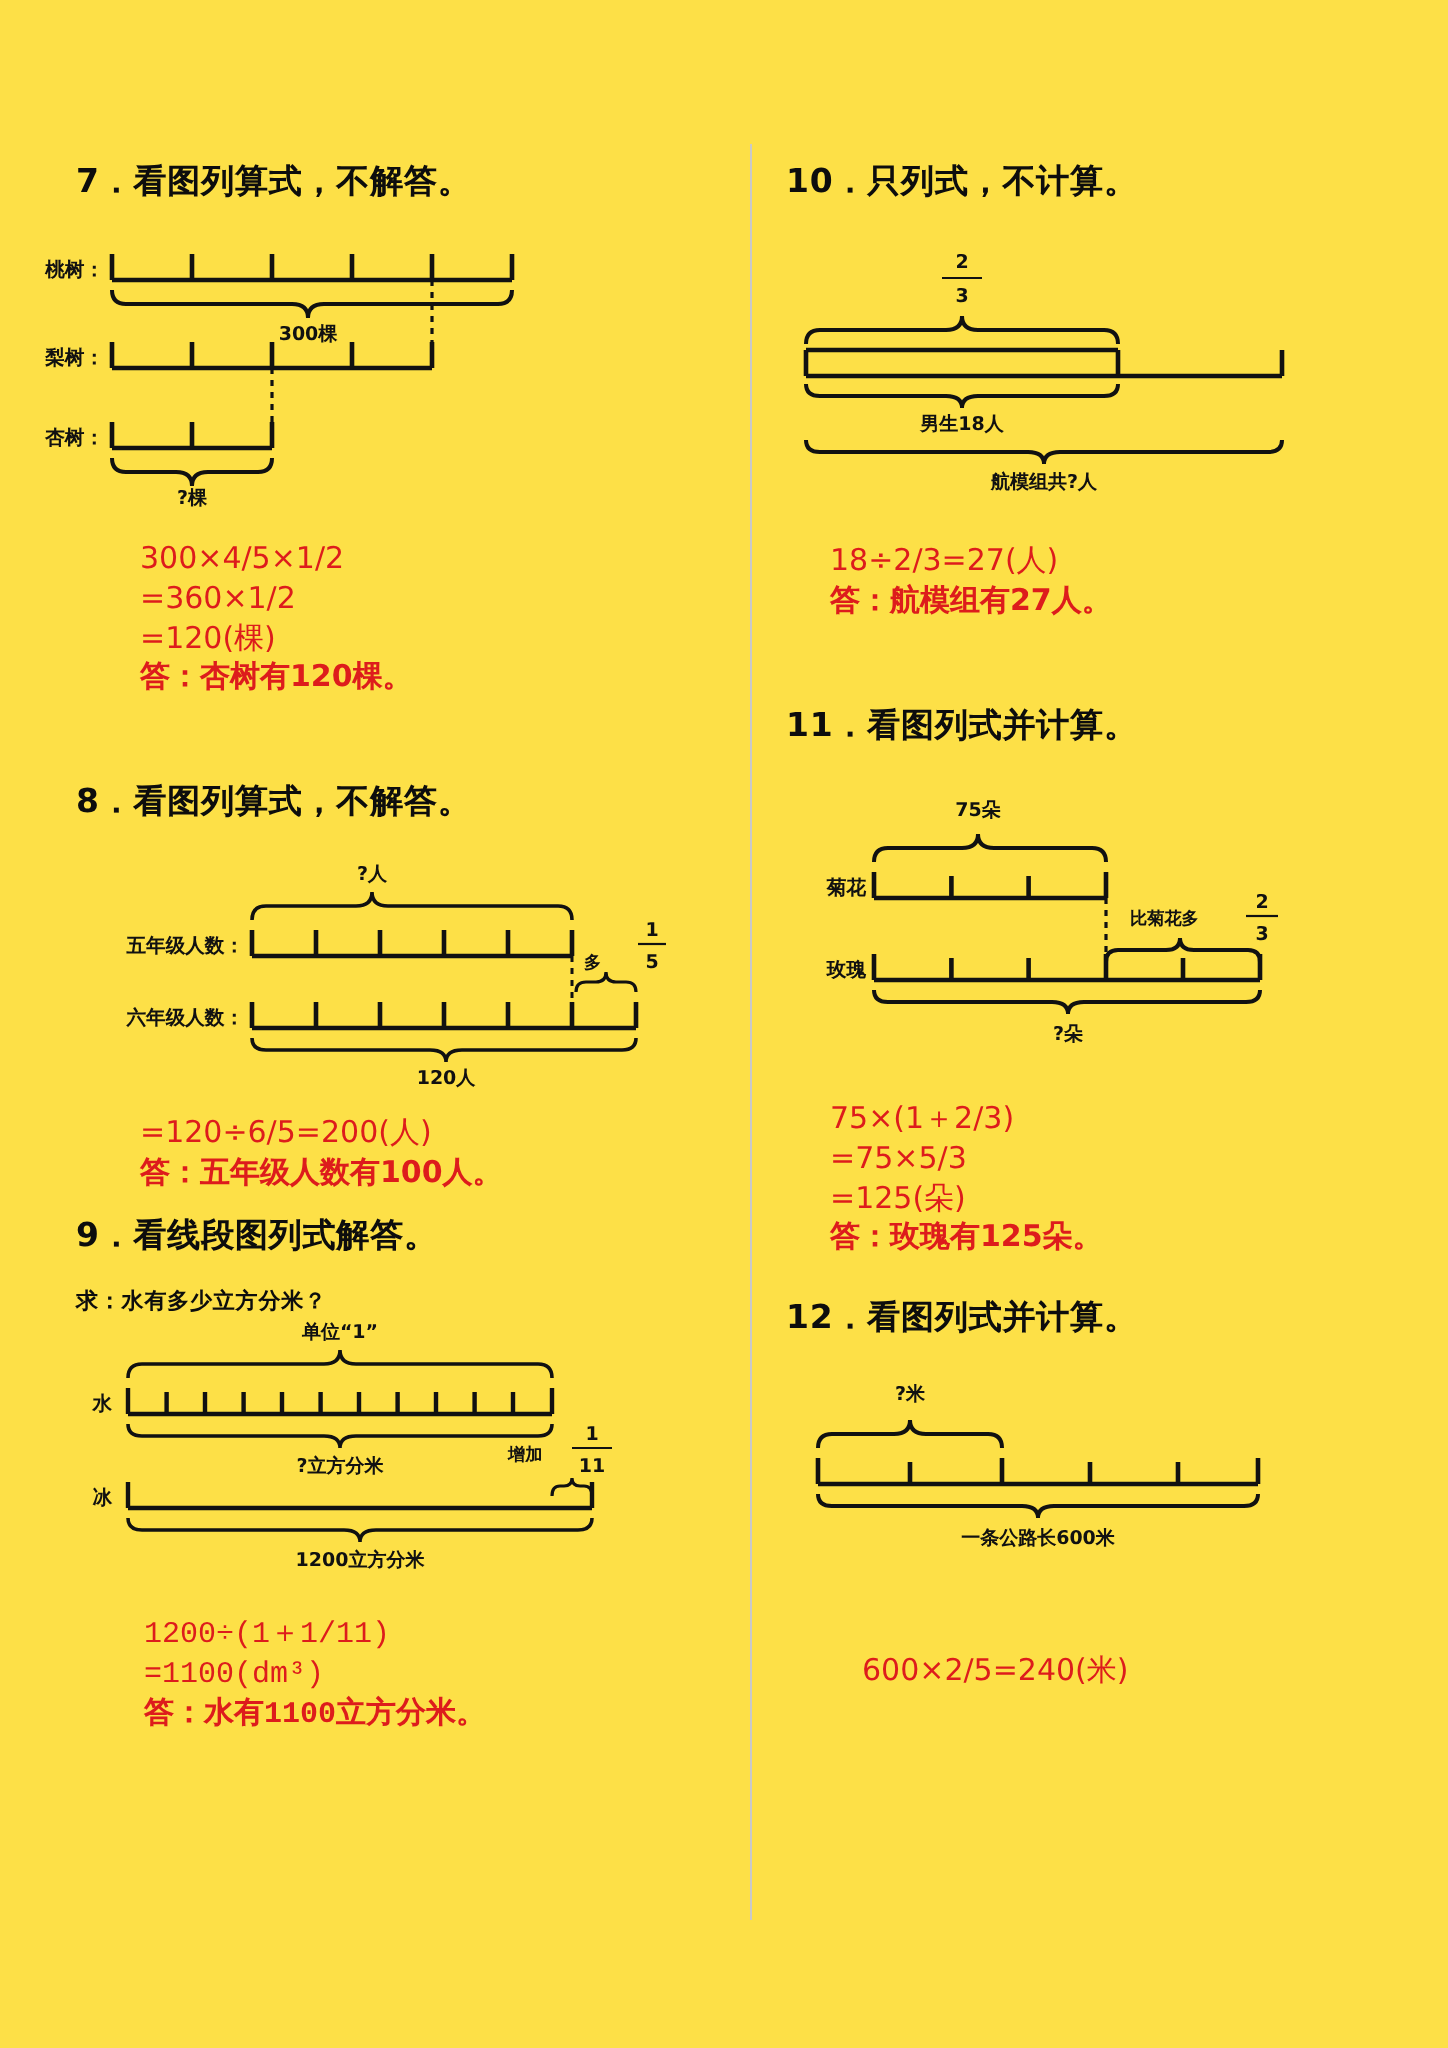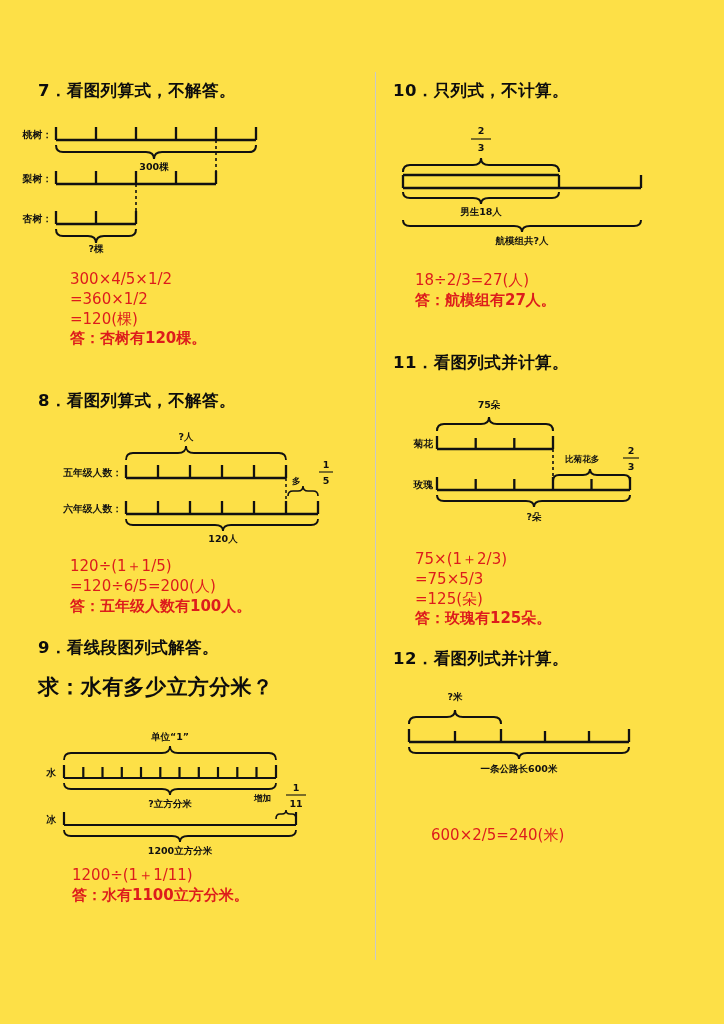--- a/index.html
+++ b/index.html
@@ -33,21 +33,21 @@
   .q-title {
     font-family: "DejaVu Sans", "Liberation Sans", sans-serif;
     font-weight: bold;
     font-size: 16.5px;
     color: #0d0d0d;
     letter-spacing: 0.4px;
     white-space: nowrap;
   }
   .q-sub {
     font-weight: bold;
-    font-size: 21px;
+    font-size: 11px;
     color: #0d0d0d;
     letter-spacing: 0.4px;
     white-space: nowrap;
     margin-top: 14px;
   }
   .answer {
     color: #dd1c1c;
     font-family: "DejaVu Sans", "Liberation Sans", sans-serif;
     font-size: 15px;
     line-height: 1.32;
@@ -157,31 +157,30 @@
         <line class="frac-line" x1="281" y1="44" x2="295" y2="44"></line>
         <text class="lbl" x="288" y="56" text-anchor="middle">5</text>
 
         <g stroke="#111" stroke-width="1.6" fill="none">
           <path d="M250,68 q0,-5 5,-5 L260,63 q5,0 5,-5 q0,5 5,5 L275,63 q5,0 5,5"></path>
         </g>
       </svg>
     </div>
 
     <div class="answer" style="margin-top:24px; margin-left:32px;">
-      <span class="ln">120÷(1＋1/5)</span>
       <span class="ln">=120÷6/5=200(人)</span>
       <span class="ln bold">答：五年级人数有100人。</span>
     </div>
   </div>
 
-  <div class="block" style="left:38px; top:637px;">
+  <div class="block" style="left:38px; top:607px;">
     <div class="q-title">9．看线段图列式解答。</div>
     <div class="q-sub">求：水有多少立方分米？</div>
 
-    <div class="diagram" style="margin-top:28px;">
+    <div class="diagram" style="margin-top:0;">
       <svg width="310" height="120" viewBox="0 0 310 120">
 
         <text class="lbl" x="132" y="11" text-anchor="middle">单位“1”</text>
         <g stroke="#111" stroke-width="1.8" fill="none">
           <path d="M26,31 q0,-7 7,-7 L124,24 q8,0 8,-7 q0,7 8,7 L231,24 q7,0 7,7"></path>
         </g>
 
         <text class="lbl lbl-row" x="18" y="47" text-anchor="end">水</text>
         <g stroke="#111" stroke-width="2.2" fill="none">
           <path d="M26,36 L26,49 M26,49 L238,49"></path>
@@ -208,22 +207,23 @@
           <path d="M238,90 q0,-5 4,-5 L244,85 q4,0 4,-4 q0,4 4,4 L254,85 q4,0 4,5"></path>
         </g>
 
         <g stroke="#111" stroke-width="1.8" fill="none">
           <path d="M26,101 q0,6 7,6 L134,107 q8,0 8,6 q0,-6 8,-6 L251,107 q7,0 7,-6"></path>
         </g>
         <text class="lbl" x="142" y="125" text-anchor="middle">1200立方分米</text>
       </svg>
     </div>
 
-    <div class="answer" style="margin-top:17px; margin-left:34px;">
+    <div class="answer" style="margin-top:30px; margin-left:34px;font-family:Liberation Mono, monospace;">
       <span class="ln">1200÷(1＋1/11)</span>
+      <span class="ln">=1100(dm³)</span>
       <span class="ln bold">答：水有1100立方分米。</span>
     </div>
   </div>
 
   <div class="block" style="left:393px; top:80px;">
     <div class="q-title">10．只列式，不计算。</div>
 
     <div class="diagram" style="margin-top:18px;">
       <svg width="300" height="115" viewBox="0 0 300 115">
 

